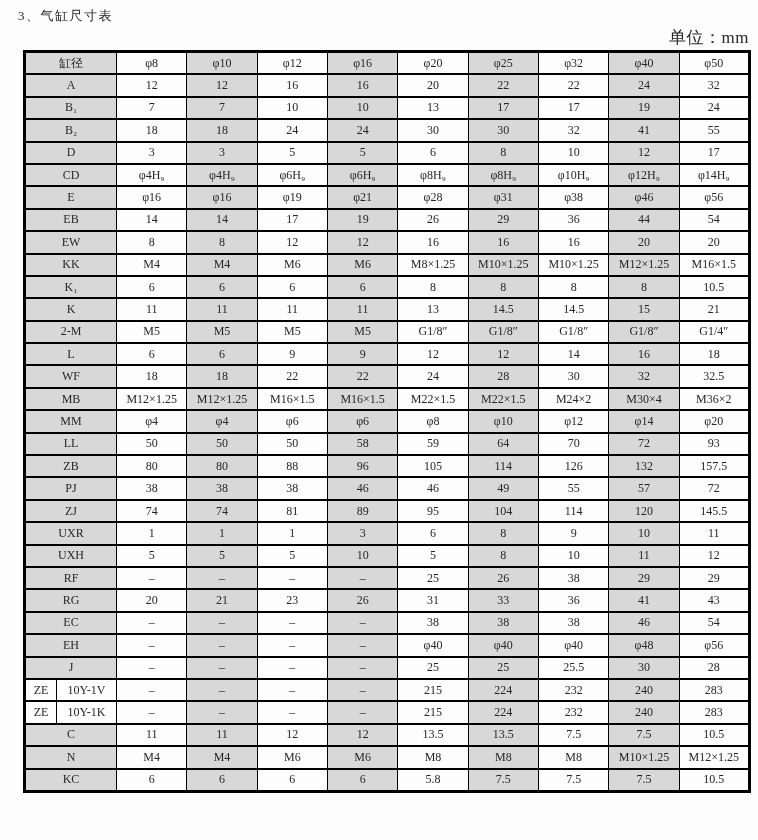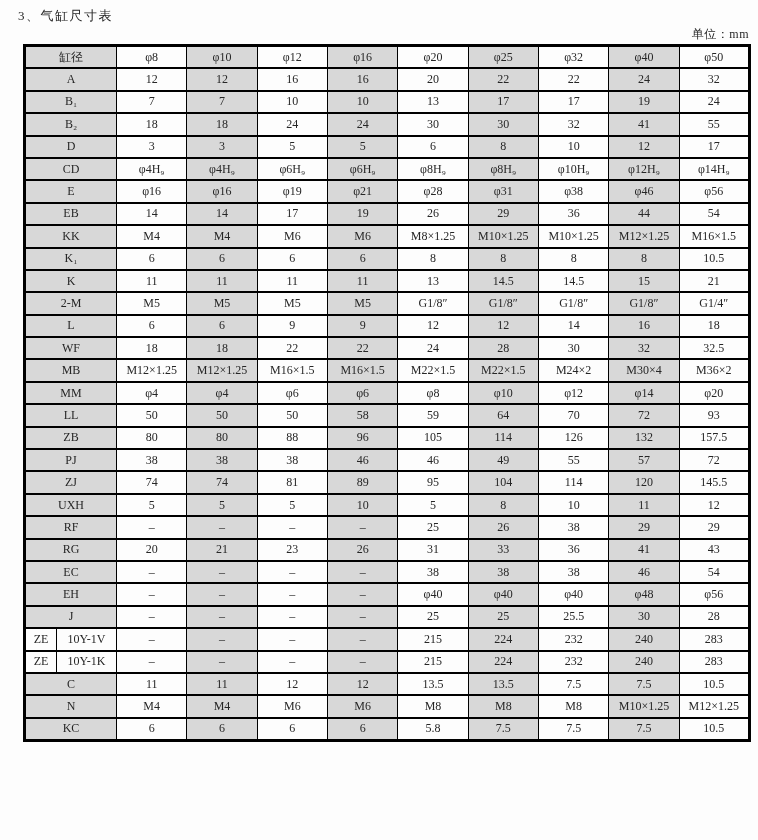--- a/index.html
+++ b/index.html
@@ -18,21 +18,21 @@
     overflow:hidden;
   }
   .title{
     position:absolute;left:18px;top:7px;
     font-size:13px;letter-spacing:1.5px;
   }
   .table-wrap{
     position:absolute;left:23px;top:26px;width:728px;
   }
   .unit{
-    text-align:right;font-size:12px;
+    text-align:right;font-size:17px;
     padding-right:2px;margin-bottom:1px;
     letter-spacing:0.5px;
   }
   table.dim{
     border-collapse:collapse;
     width:100%;
     table-layout:fixed;
     border:3px solid var(--border);
   }
   table.dim th, table.dim td{
@@ -167,20 +167,32 @@
             <td class="shade">14</td>
             <td>17</td>
             <td class="shade">19</td>
             <td>26</td>
             <td class="shade">29</td>
             <td>36</td>
             <td class="shade">44</td>
             <td>54</td>
           </tr>
           <tr>
+            <td class="shade" colspan="2">EW</td>
+            <td>8</td>
+            <td class="shade">8</td>
+            <td>12</td>
+            <td class="shade">12</td>
+            <td>16</td>
+            <td class="shade">16</td>
+            <td>16</td>
+            <td class="shade">20</td>
+            <td>20</td>
+          </tr>
+          <tr>
             <td class="shade" colspan="2">KK</td>
             <td>M4</td>
             <td class="shade">M4</td>
             <td>M6</td>
             <td class="shade">M6</td>
             <td>M8×1.25</td>
             <td class="shade">M10×1.25</td>
             <td>M10×1.25</td>
             <td class="shade">M12×1.25</td>
             <td>M16×1.5</td>
@@ -311,20 +323,32 @@
             <td class="shade">74</td>
             <td>81</td>
             <td class="shade">89</td>
             <td>95</td>
             <td class="shade">104</td>
             <td>114</td>
             <td class="shade">120</td>
             <td>145.5</td>
           </tr>
           <tr>
+            <td class="shade" colspan="2">UXR</td>
+            <td>1</td>
+            <td class="shade">1</td>
+            <td>1</td>
+            <td class="shade">3</td>
+            <td>6</td>
+            <td class="shade">8</td>
+            <td>9</td>
+            <td class="shade">10</td>
+            <td>11</td>
+          </tr>
+          <tr>
             <td class="shade" colspan="2">UXH</td>
             <td>5</td>
             <td class="shade">5</td>
             <td>5</td>
             <td class="shade">10</td>
             <td>5</td>
             <td class="shade">8</td>
             <td>10</td>
             <td class="shade">11</td>
             <td>12</td>

